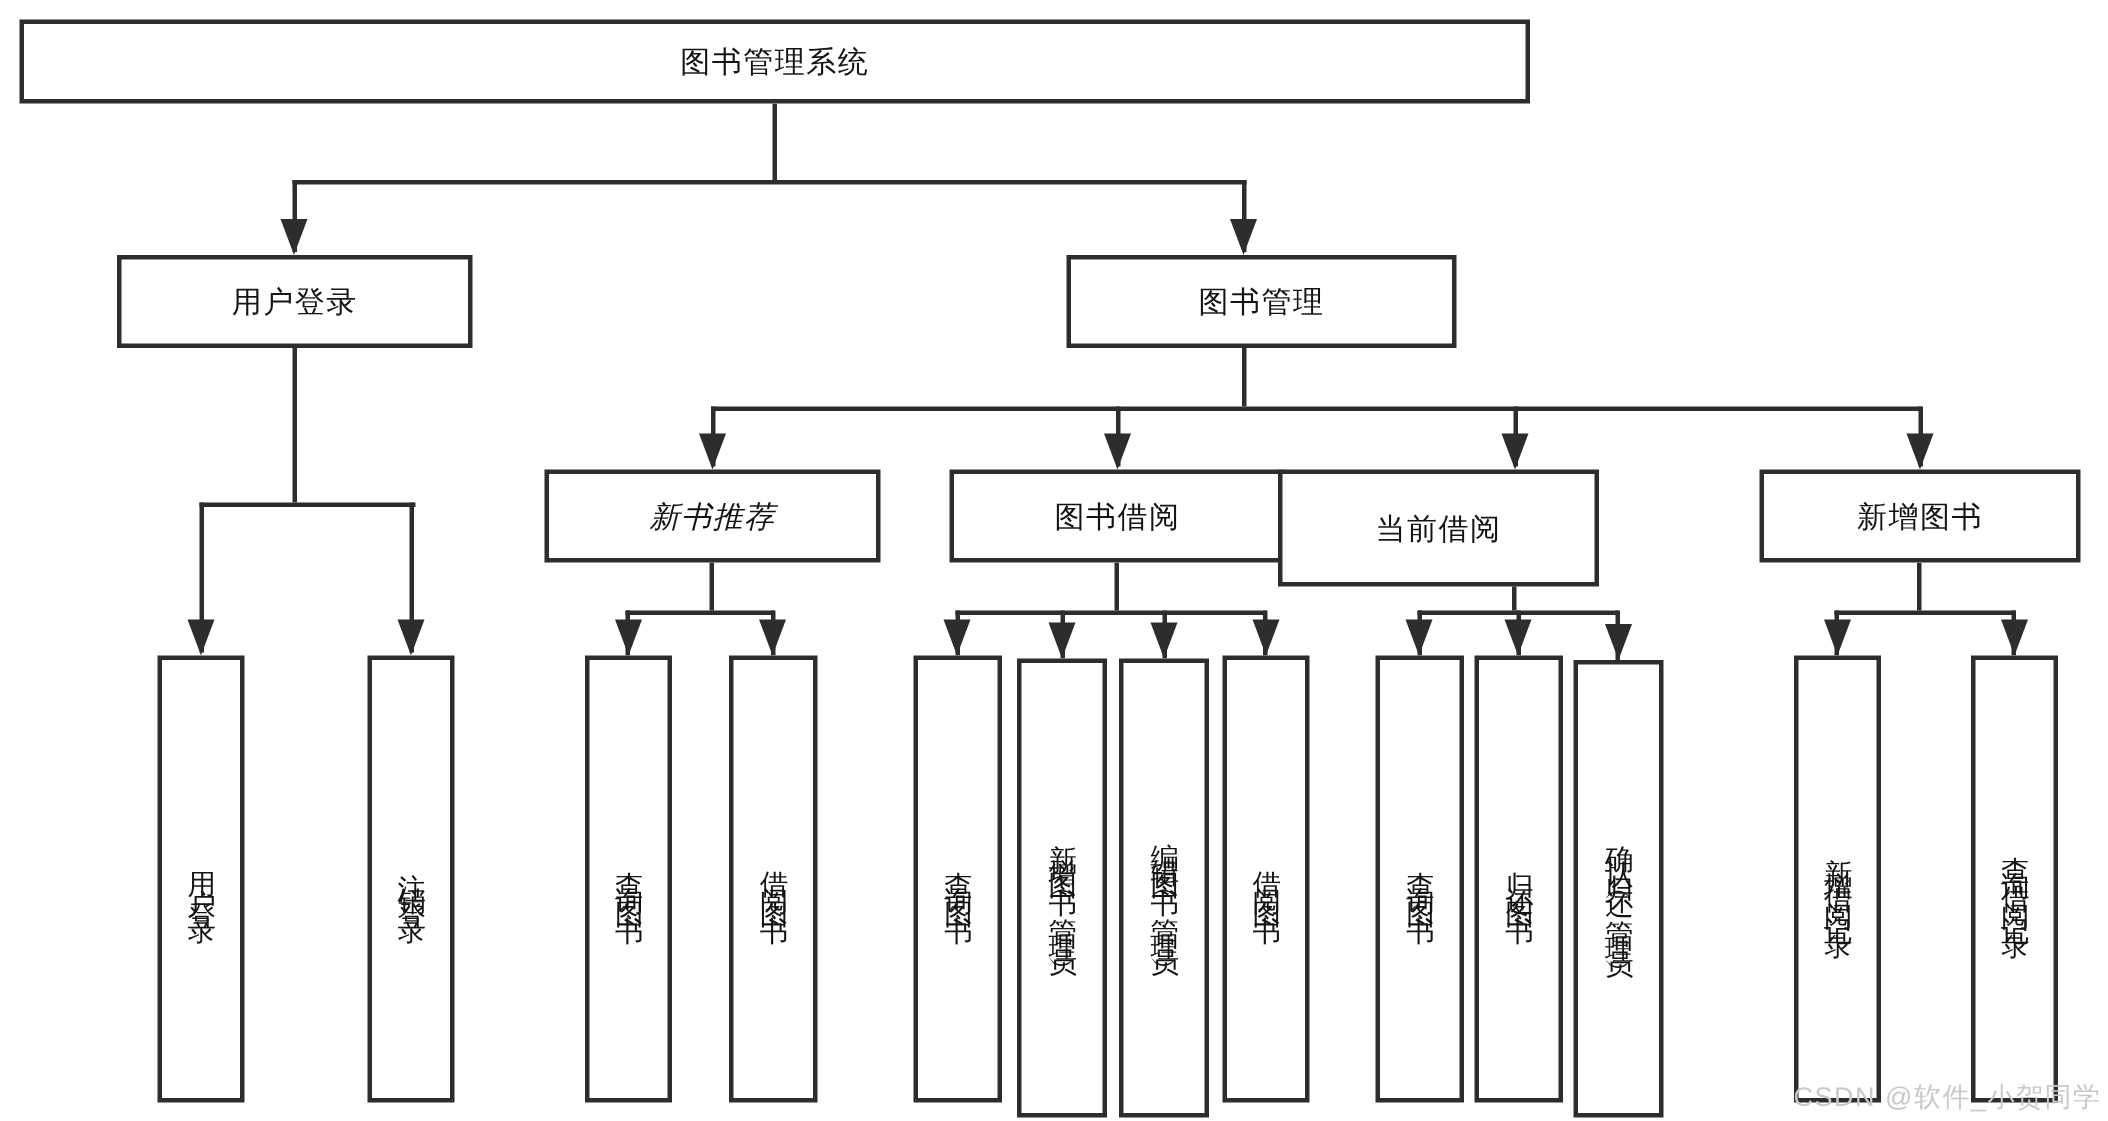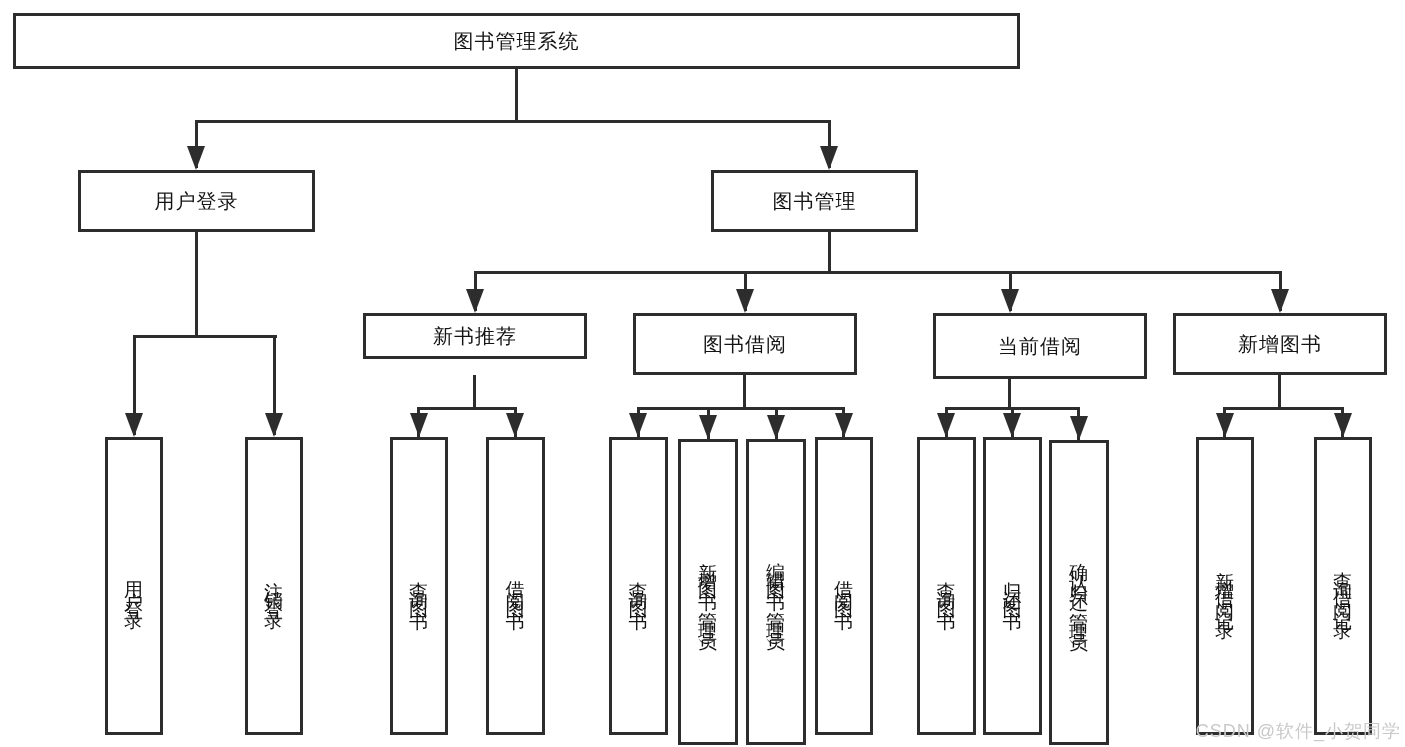--- a/index.html
+++ b/index.html
@@ -87,21 +87,21 @@
   <div class="vline" style="left:515px; top:69px;  height:51px;"></div>
   <div class="hline" style="left:195px; top:120px; width:636px;"></div>
   <div class="vline" style="left:195px; top:120px; height:48px;"></div>
   <div class="arr" style="left:187px; top:146px;"></div>
   <div class="vline" style="left:828px; top:120px; height:48px;"></div>
   <div class="arr" style="left:820px; top:146px;"></div>
 
   <div class="hbox" style="left:78px; top:170px; width:237px; height:62px;">
     <span>用户登录</span>
   </div>
-  <div class="hbox" style="left:711px; top:170px; width:207px; height:62px;">
+  <div class="hbox" style="left:711px; top:170px; width:260px; height:62px;">
     <span>图书管理</span>
   </div>
 
   <div class="vline" style="left:195px; top:232px; height:103px;"></div>
   <div class="hline" style="left:133px; top:335px; width:144px;"></div>
   <div class="vline" style="left:133px; top:335px; height:100px;"></div>
   <div class="arr" style="left:125px; top:413px;"></div>
   <div class="vline" style="left:273px; top:335px; height:100px;"></div>
   <div class="arr" style="left:265px; top:413px;"></div>
 
@@ -109,27 +109,27 @@
   <div class="hline" style="left:474px; top:271px; width:807px;"></div>
   <div class="vline" style="left:474px;  top:271px; height:40px;"></div>
   <div class="arr" style="left:466px;  top:289px;"></div>
   <div class="vline" style="left:744px;  top:271px; height:40px;"></div>
   <div class="arr" style="left:736px;  top:289px;"></div>
   <div class="vline" style="left:1009px; top:271px; height:40px;"></div>
   <div class="arr" style="left:1001px; top:289px;"></div>
   <div class="vline" style="left:1279px; top:271px; height:40px;"></div>
   <div class="arr" style="left:1271px; top:289px;"></div>
 
-  <div class="hbox" style="left:363px; top:313px; width:224px; height:46px;">
+  <div class="hbox" style="left:363px; top:313px; width:224px; height:62px;font-style:italic;">
     <span>新书推荐</span>
   </div>
   <div class="hbox" style="left:633px; top:313px; width:224px; height:62px;">
     <span>图书借阅</span>
   </div>
-  <div class="hbox" style="left:933px; top:313px; width:214px; height:66px;">
+  <div class="hbox" style="left:852px; top:313px; width:214px; height:78px;">
     <span>当前借阅</span>
   </div>
   <div class="hbox" style="left:1173px; top:313px; width:214px; height:62px;">
     <span>新增图书</span>
   </div>
 
   <div class="vline" style="left:473px; top:375px; height:32px;"></div>
   <div class="hline" style="left:417px; top:407px; width:99px;"></div>
   <div class="vline" style="left:417px; top:407px; height:30px;"></div>
   <div class="arr" style="left:410px; top:413px;"></div>

